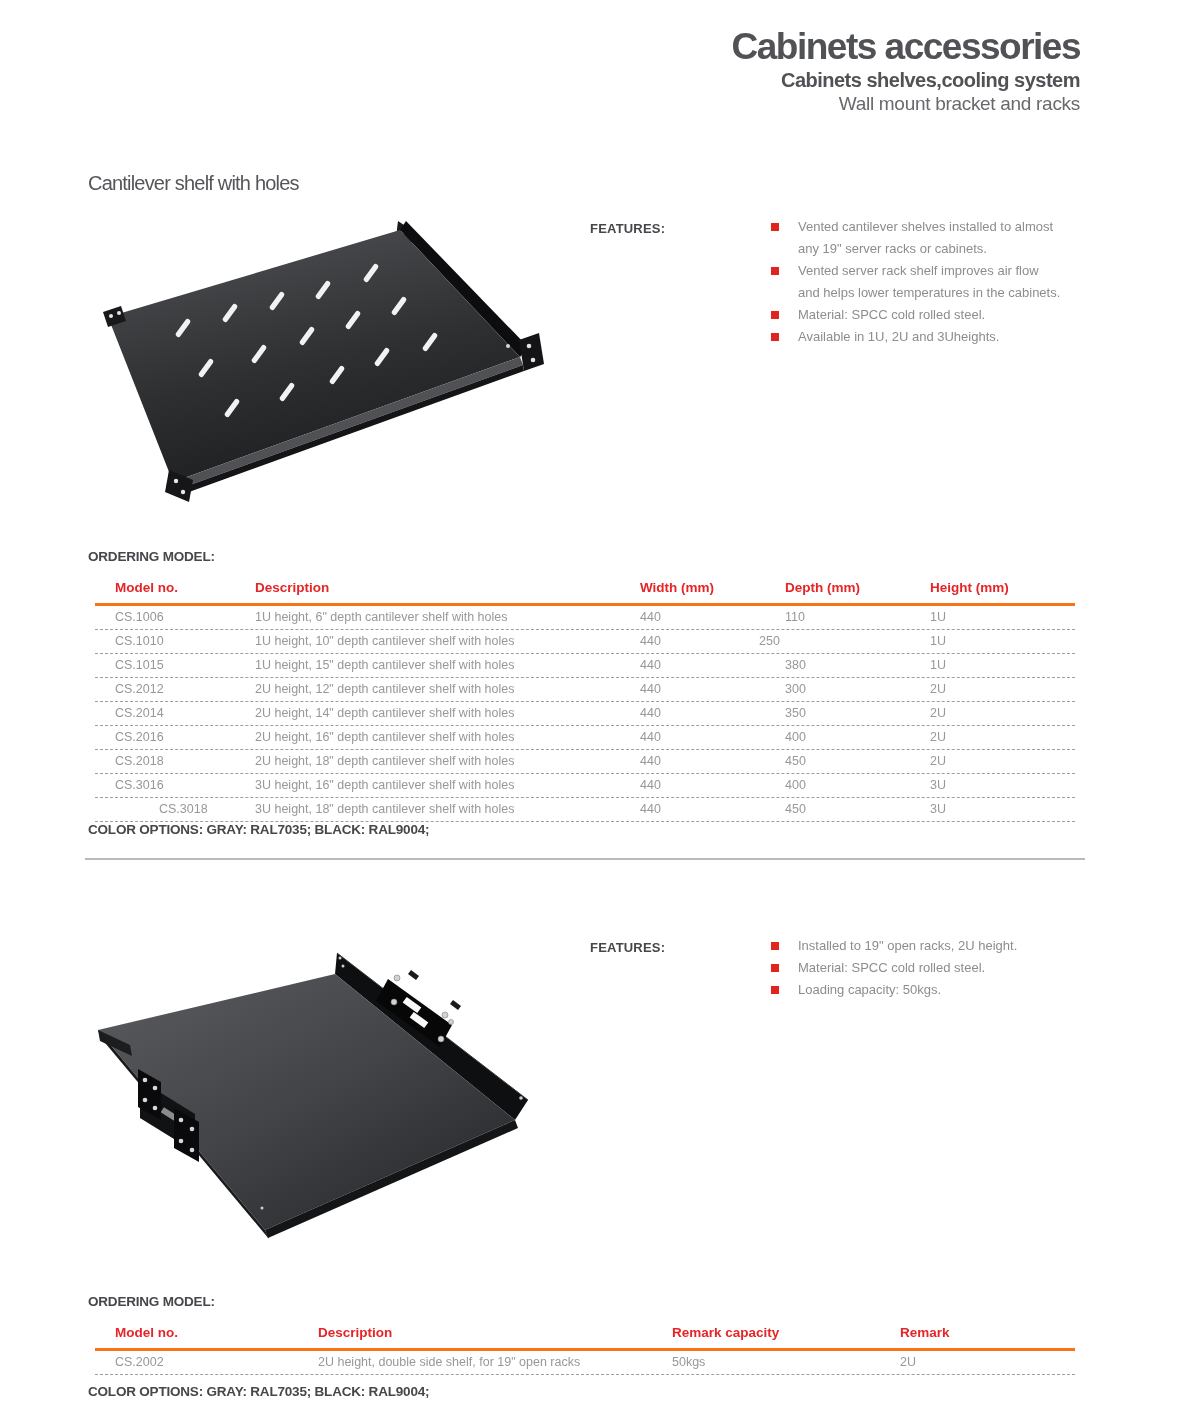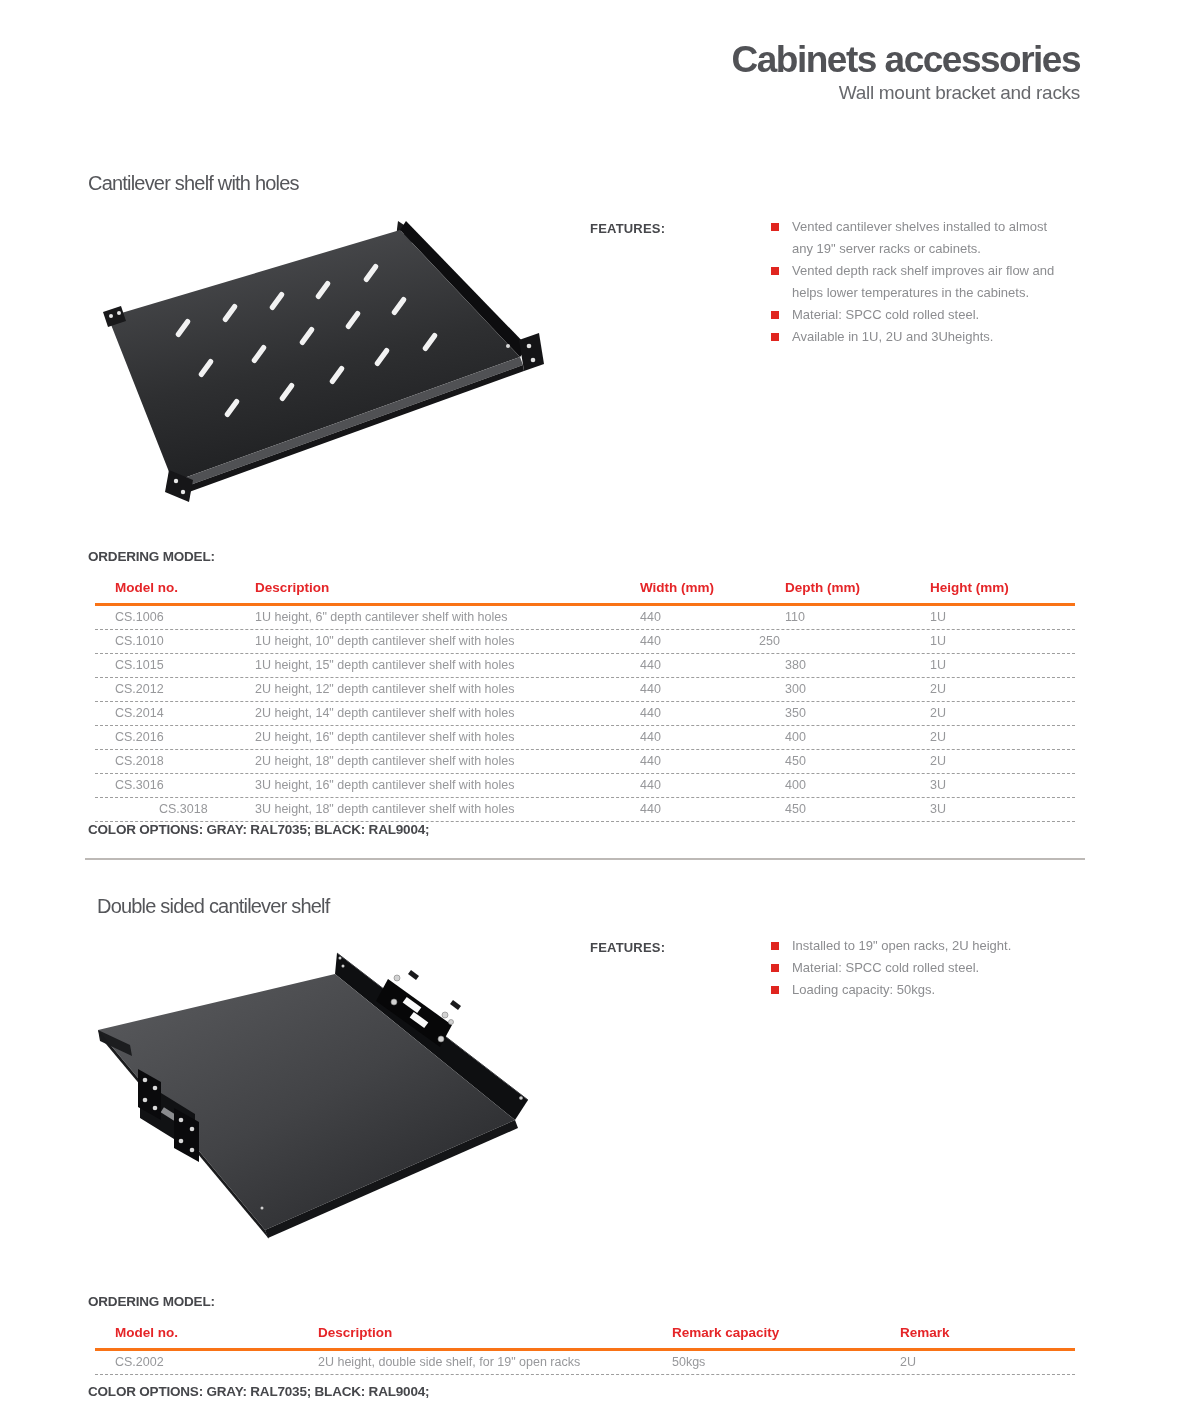--- a/index.html
+++ b/index.html
@@ -1,36 +1,36 @@
 <!DOCTYPE html>
 <html><head>
 <meta charset="utf-8">
 <style>
   html,body { margin:0; padding:0; background:#ffffff; }
   .page {
     position:relative; width:1200px; height:1409px; background:#ffffff;
     font-family:"Liberation Sans", sans-serif; overflow:hidden;
   }
   
-  .hdr { position:absolute; top:39px; right:120px; text-align:right; }
+  .hdr { position:absolute; top:26px; right:120px; text-align:right; }
   .hdr-title  { font-size:37px; font-weight:700; letter-spacing:-1.5px; line-height:42px; color:#515256; }
   .hdr-sub1   { font-size:20px; font-weight:700; letter-spacing:-0.5px; line-height:24px; color:#515256; }
   .hdr-sub2   { font-size:19px; font-weight:400; letter-spacing:-0.3px; line-height:24px; color:#68696d; }
   
   .sec-title { position:absolute; font-size:20px; font-weight:400; letter-spacing:-0.8px; color:#55565a; }
   #sec1-title { left:88px; top:172px; }
   #sec2-title { left:97px; top:895px; }
   
   .features-label { position:absolute; font-size:13px; font-weight:700; letter-spacing:0.2px; color:#46474b; }
   #feat1-label { left:590px; top:221px; }
   #feat2-label { left:590px; top:940px; }
   .features { position:absolute; width:292px; }
   #feat1 { left:771px; top:216px; }
   #feat2 { left:771px; top:935px; }
-  .feat-item { display:flex; gap:13px; font-size:13px; color:#8c8d90; line-height:22px; }
+  .feat-item { display:flex; gap:19px; font-size:13px; color:#8c8d90; line-height:22px; }
   .bullet { width:8px; height:8px; background:#e0251f; margin-top:7px; flex:none; }
   
   .ordering-label, .color-options {
     position:absolute; font-size:13.5px; font-weight:700; letter-spacing:-0.2px; color:#46474b;
   }
   #order1  { left:88px; top:549px; }
   #order2  { left:88px; top:1294px; }
   #colors1 { left:88px; top:822px; }
   #colors2 { left:88px; top:1384px; }
   .divider { position:absolute; left:85px; top:858px; width:1000px; height:2px; background:#bdb9b6; }
@@ -48,20 +48,21 @@
   #img1 { left:95px; top:218px; width:455px; height:290px; }
   #img2 { left:85px; top:952px; width:465px; height:295px; }
 </style>
 </head>
 <body>
 
 <div class="page">
 
   <div class="hdr">
     <div class="hdr-title">Cabinets accessories</div>
+    <div class="hdr-sub1">Cabinets shelves,cooling system</div>
     <div class="hdr-sub2">Wall mount bracket and racks</div>
   </div>
 
   <div class="sec-title" id="sec1-title">Cantilever shelf with holes</div>
 
   <svg id="img1" class="product-img" viewBox="0 0 455 290" xmlns="http://www.w3.org/2000/svg">
     <defs>
       <linearGradient id="g1" x1="0.25" y1="0" x2="0.6" y2="1">
         <stop offset="0" stop-color="#4d4e51"></stop>
         <stop offset="0.55" stop-color="#2e2f31"></stop>
@@ -113,21 +114,21 @@
   </svg>
 
   <div class="features-label" id="feat1-label">FEATURES:</div>
   <div class="features" id="feat1">
     <div class="feat-item">
       <span class="bullet"></span>
       <span>Vented cantilever shelves installed to almost any 19" server racks or cabinets.</span>
     </div>
     <div class="feat-item">
       <span class="bullet"></span>
-      <span>Vented depth rack shelf improves air flow and helps lower temperatures in the cabinets.</span>
+      <span>Vented server rack shelf improves air flow and helps lower temperatures in the cabinets.</span>
     </div>
     <div class="feat-item">
       <span class="bullet"></span>
       <span>Material: SPCC cold rolled steel.</span>
     </div>
     <div class="feat-item">
       <span class="bullet"></span>
       <span>Available in 1U, 2U and 3Uheights.</span>
     </div>
   </div>
@@ -204,21 +205,20 @@
           <div class="tcell" style="left: 545px;">440</div>
           <div class="tcell" style="left: 690px;">450</div>
           <div class="tcell" style="left: 835px;">3U</div>
         </div>
       </div>
   </div>
   <div class="color-options" id="colors1">COLOR OPTIONS: GRAY: RAL7035; BLACK: RAL9004;</div>
 
   <div class="divider"></div>
 
-  <div class="sec-title" id="sec2-title">Double sided cantilever shelf</div>
 
   <svg id="img2" class="product-img" viewBox="0 0 465 295" xmlns="http://www.w3.org/2000/svg">
     <defs>
       <linearGradient id="g3" x1="0.1" y1="0.1" x2="0.85" y2="0.95">
         <stop offset="0" stop-color="#56575a"></stop>
         <stop offset="0.5" stop-color="#424346"></stop>
         <stop offset="1" stop-color="#28292c"></stop>
       </linearGradient>
     </defs>
 

